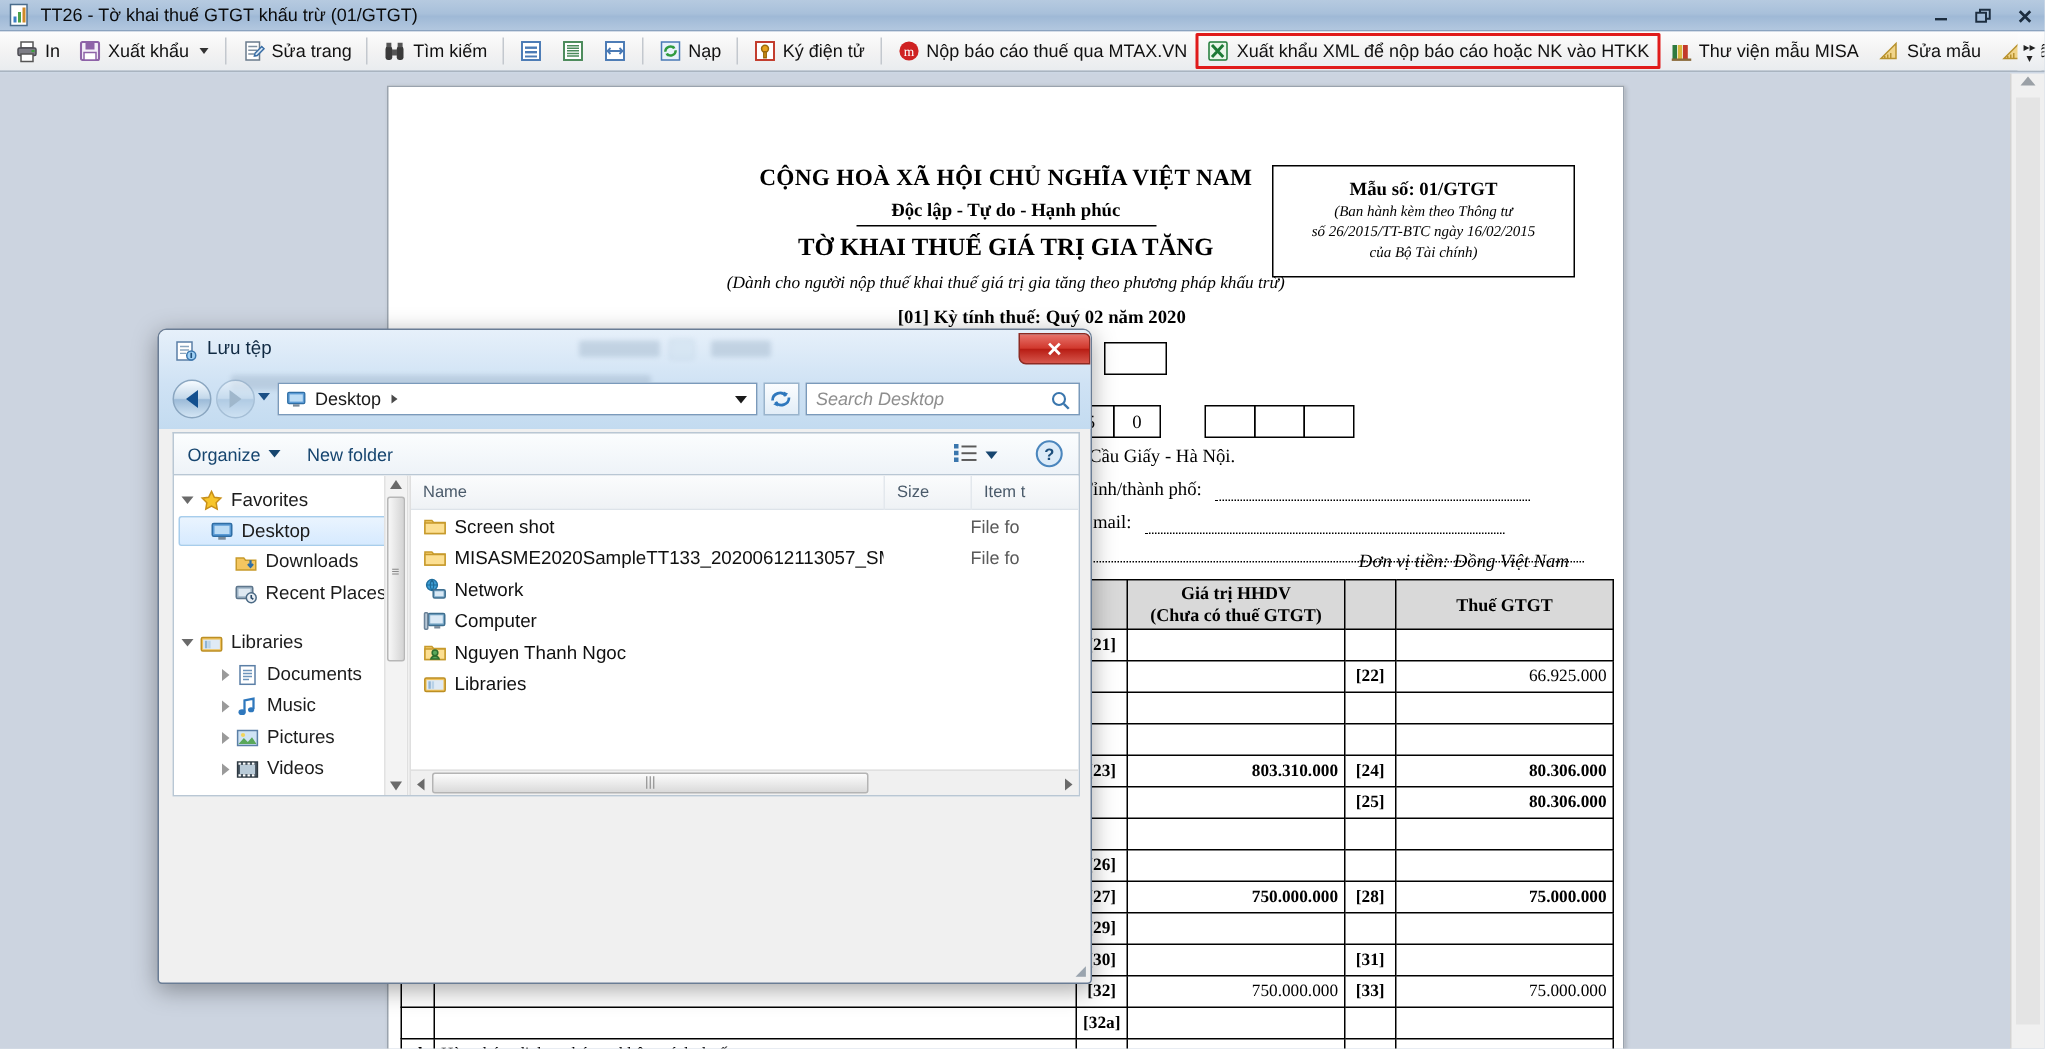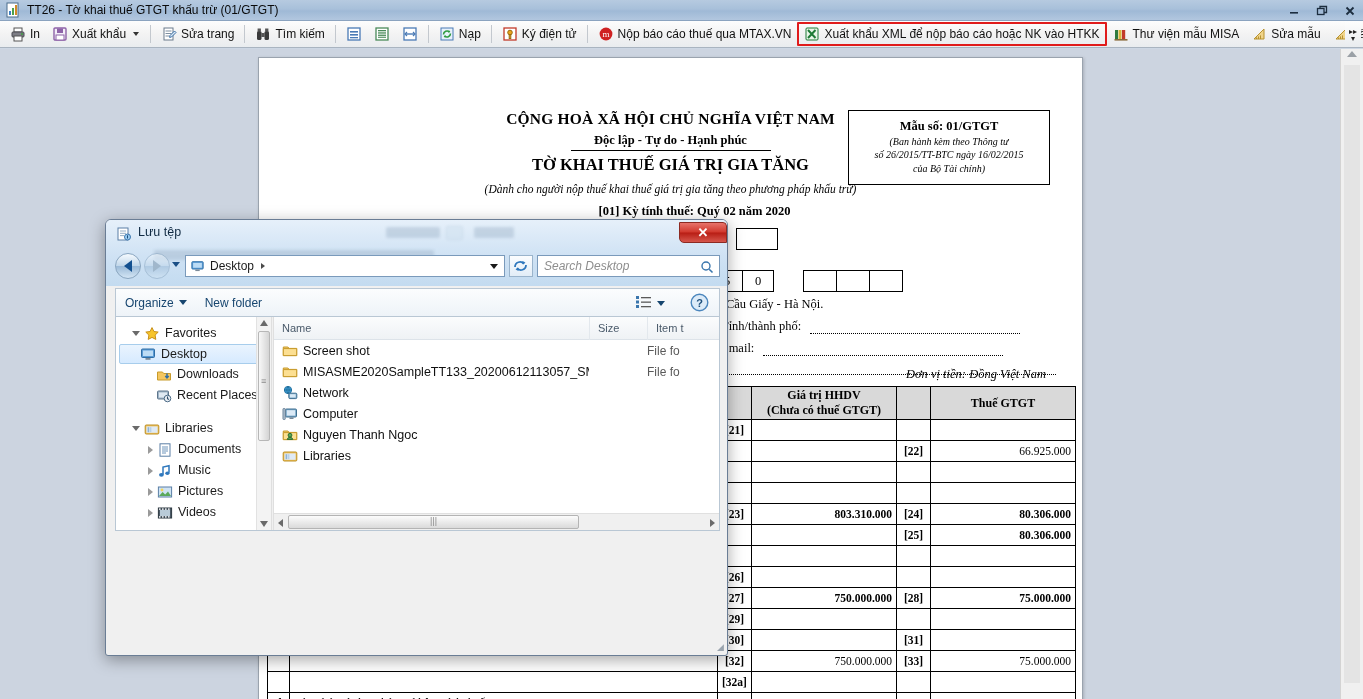--- a/index.html
+++ b/index.html
@@ -251,21 +251,21 @@
     position: absolute; left: 9px; top: 96px; width: 605px; height: 215px;
     background: #fff; border: 1px solid #b9c7d4;
     display: flex; overflow: hidden;
   }
   #sidebar {
     width: 155px; flex: none; background: #fff;
     padding-top: 6px; position: relative; overflow: hidden;
   }
   .sb-item {
     display: flex; align-items: center; height: 21px;
-    font-size: 12.5px; color: #1b1b1b; padding-left: 16px; white-space: nowrap;
+    font-size: 12.5px; color: #1b1b1b; padding-left: 5px; white-space: nowrap;
   }
   .sb-item.indent2 { padding-left: 32px; }
   .sb-item.selected {
     background: linear-gradient(to bottom, #eaf4fe, #d6eaff);
     border: 1px solid #a7cdec; border-radius: 2px;
     margin: 0 4px 0 3px; padding-left: 20px; height: 20px;
   }
   .sb-tri {
     width: 0; height: 0; margin-right: 4px; flex: none;
     border-left: 4px solid transparent; border-right: 4px solid transparent;

